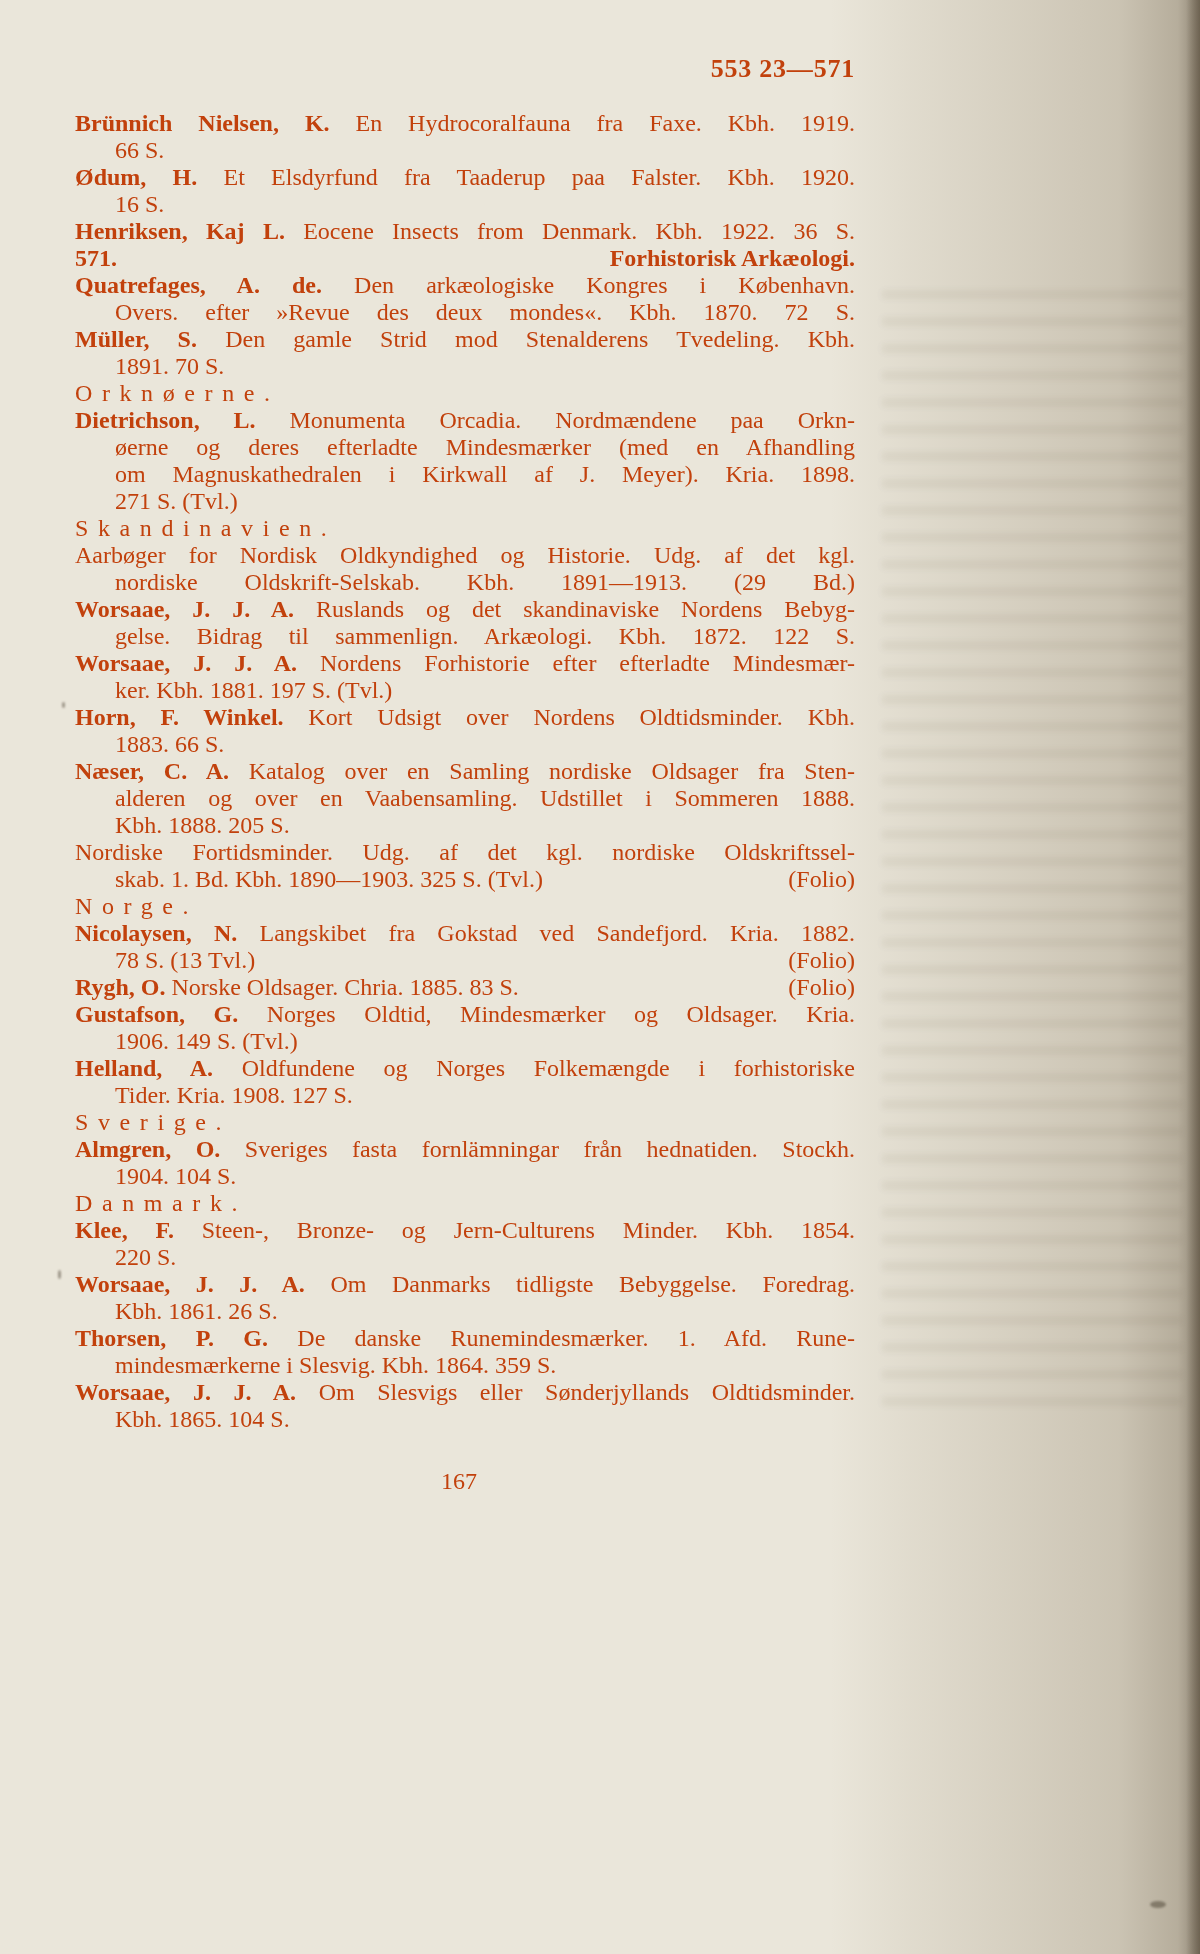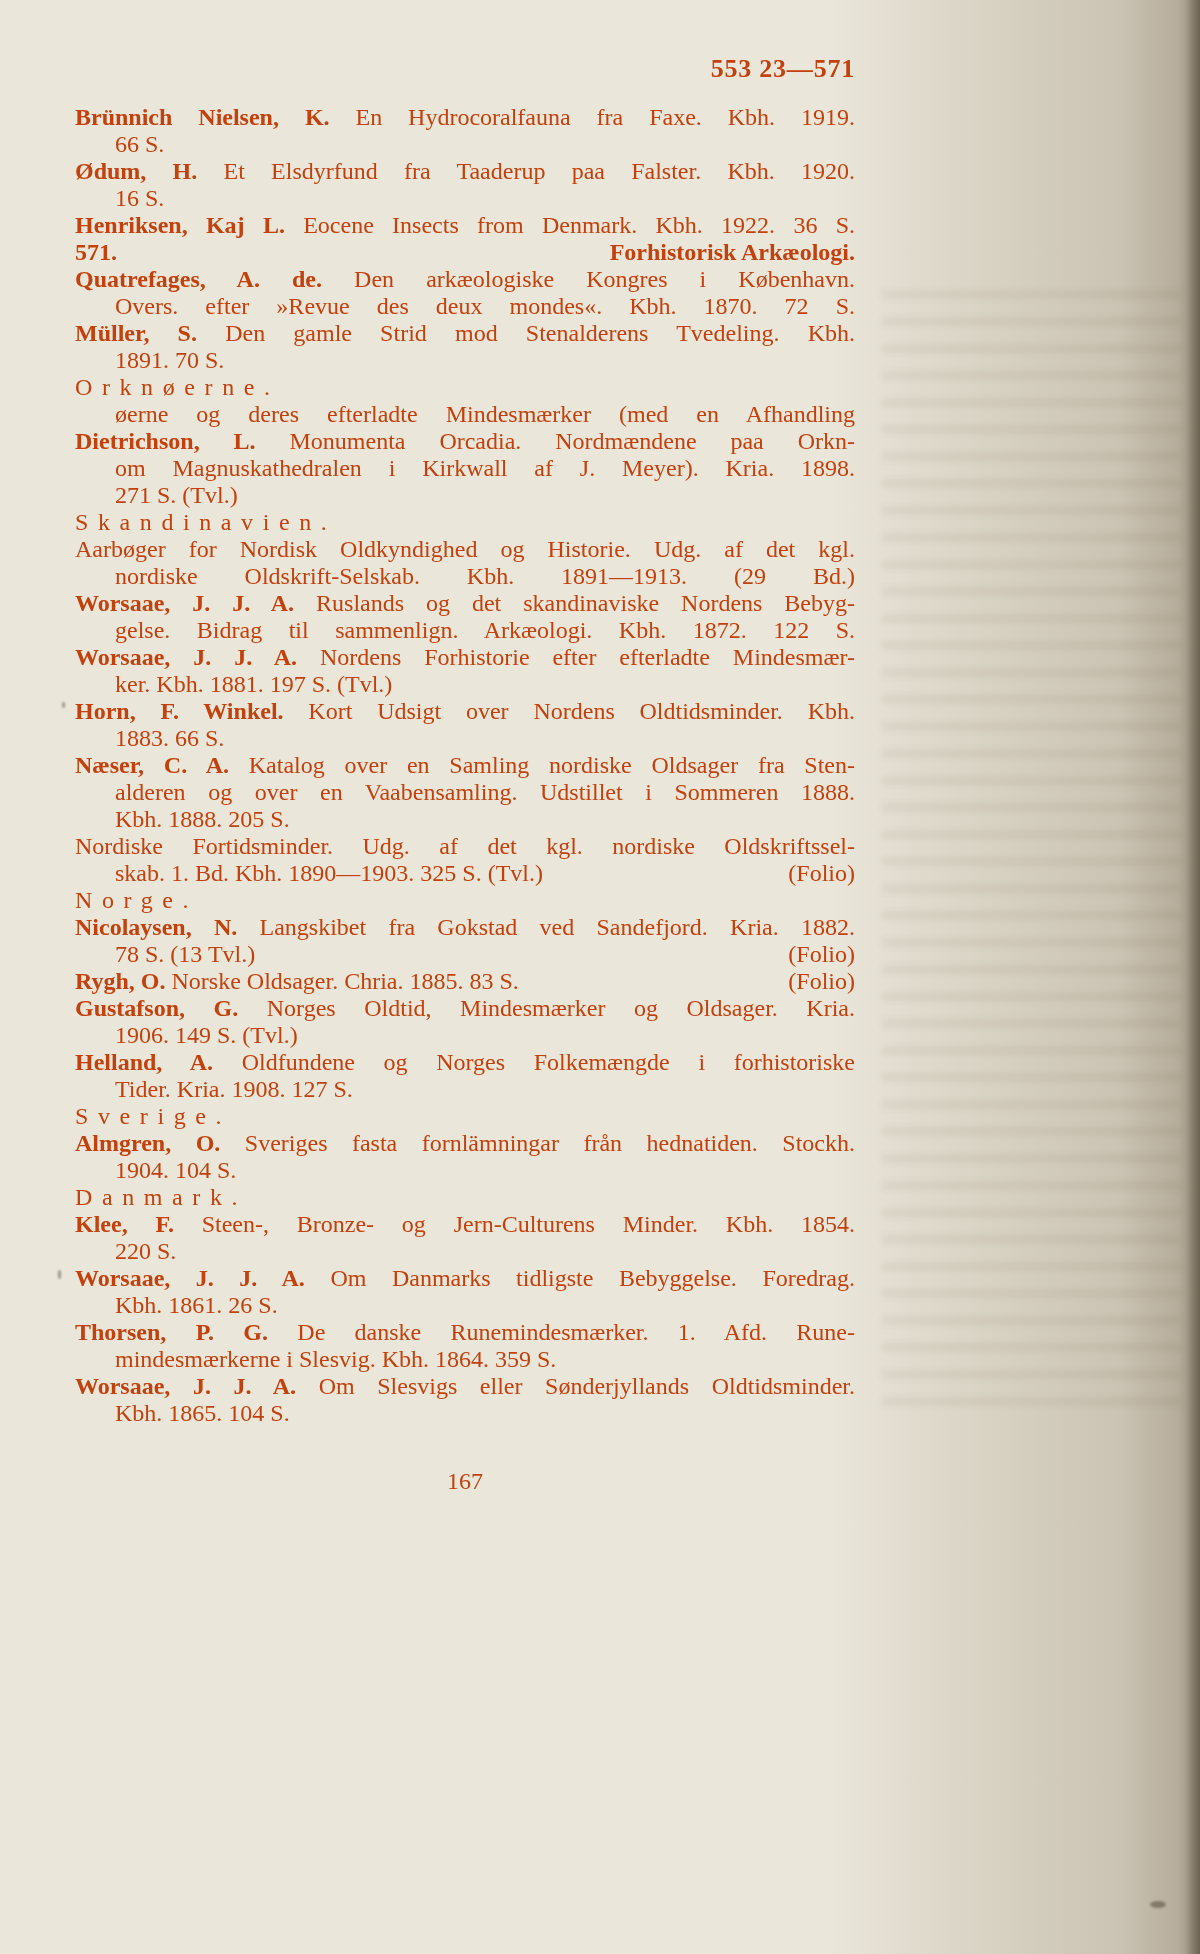--- a/index.html
+++ b/index.html
@@ -67,21 +67,21 @@
     top: 54px;
     left: 75px;
     width: 780px;
     text-align: right;
     font-weight: bold;
     font-size: 26px;
     letter-spacing: 0.03em;
   }
   .text-block {
     position: absolute;
-    top: 104px;
+    top: 110px;
     left: 75px;
     width: 780px;
     font-size: 24px;
     line-height: 27px;
   }
   .line {
     height: 27px;
     line-height: 27px;
   }
   .ind { padding-left: 40px; }
@@ -95,21 +95,21 @@
     display: flex;
     justify-content: space-between;
     align-items: flex-end;
   }
   .spread .left { white-space: nowrap; }
   .spread .right { margin-left: auto; padding-left: 12px; white-space: nowrap; }
 
   .page-number {
     position: absolute;
     top: 1468px;
-    left: 75px;
+    left: 69px;
     width: 780px;
     text-align: center;
     font-size: 24px;
   }
 </style>
 </head>
 <body>
 
 <div class="page">
   <div class="gutter-shadow"></div>
@@ -129,22 +129,22 @@
       <div class="line j"><span class="bold">Henriksen, Kaj L.</span><span> Eocene Insects from Denmark. Kbh. 1922. 36 S.</span></div>
       <div class="line spread">
         <span class="left"><span class="bold">571.</span></span>
         <span class="right bold">Forhistorisk Arkæologi.</span>
       </div>
       <div class="line j"><span class="bold">Quatrefages, A. de.</span><span> Den arkæologiske Kongres i København.</span></div>
       <div class="line ind j"><span>Overs. efter »Revue des deux mondes«. Kbh. 1870. 72 S.</span></div>
       <div class="line j"><span class="bold">Müller, S.</span><span> Den gamle Strid mod Stenalderens Tvedeling. Kbh.</span></div>
       <div class="line ind"><span>1891. 70 S.</span></div>
       <div class="line sp"><span>Orknøerne.</span></div>
+      <div class="line j"><span class="bold">Dietrichson, L.</span><span> Monumenta Orcadia. Nordmændene paa Orkn-</span></div>
       <div class="line ind j"><span>øerne og deres efterladte Mindesmærker (med en Afhandling</span></div>
-      <div class="line j"><span class="bold">Dietrichson, L.</span><span> Monumenta Orcadia. Nordmændene paa Orkn-</span></div>
       <div class="line ind j"><span>om Magnuskathedralen i Kirkwall af J. Meyer). Kria. 1898.</span></div>
       <div class="line ind"><span>271 S. (Tvl.)</span></div>
       <div class="line sp"><span>Skandinavien.</span></div>
       <div class="line j"><span>Aarbøger for Nordisk Oldkyndighed og Historie. Udg. af det kgl.</span></div>
       <div class="line ind j"><span>nordiske Oldskrift-Selskab. Kbh. 1891—1913. (29 Bd.)</span></div>
       <div class="line j"><span class="bold">Worsaae, J. J. A.</span><span> Ruslands og det skandinaviske Nordens Bebyg-</span></div>
       <div class="line ind j"><span>gelse. Bidrag til sammenlign. Arkæologi. Kbh. 1872. 122 S.</span></div>
       <div class="line j"><span class="bold">Worsaae, J. J. A.</span><span> Nordens Forhistorie efter efterladte Mindesmær-</span></div>
       <div class="line ind"><span>ker. Kbh. 1881. 197 S. (Tvl.)</span></div>
       <div class="line j"><span class="bold">Horn, F. Winkel.</span><span> Kort Udsigt over Nordens Oldtidsminder. Kbh.</span></div>

